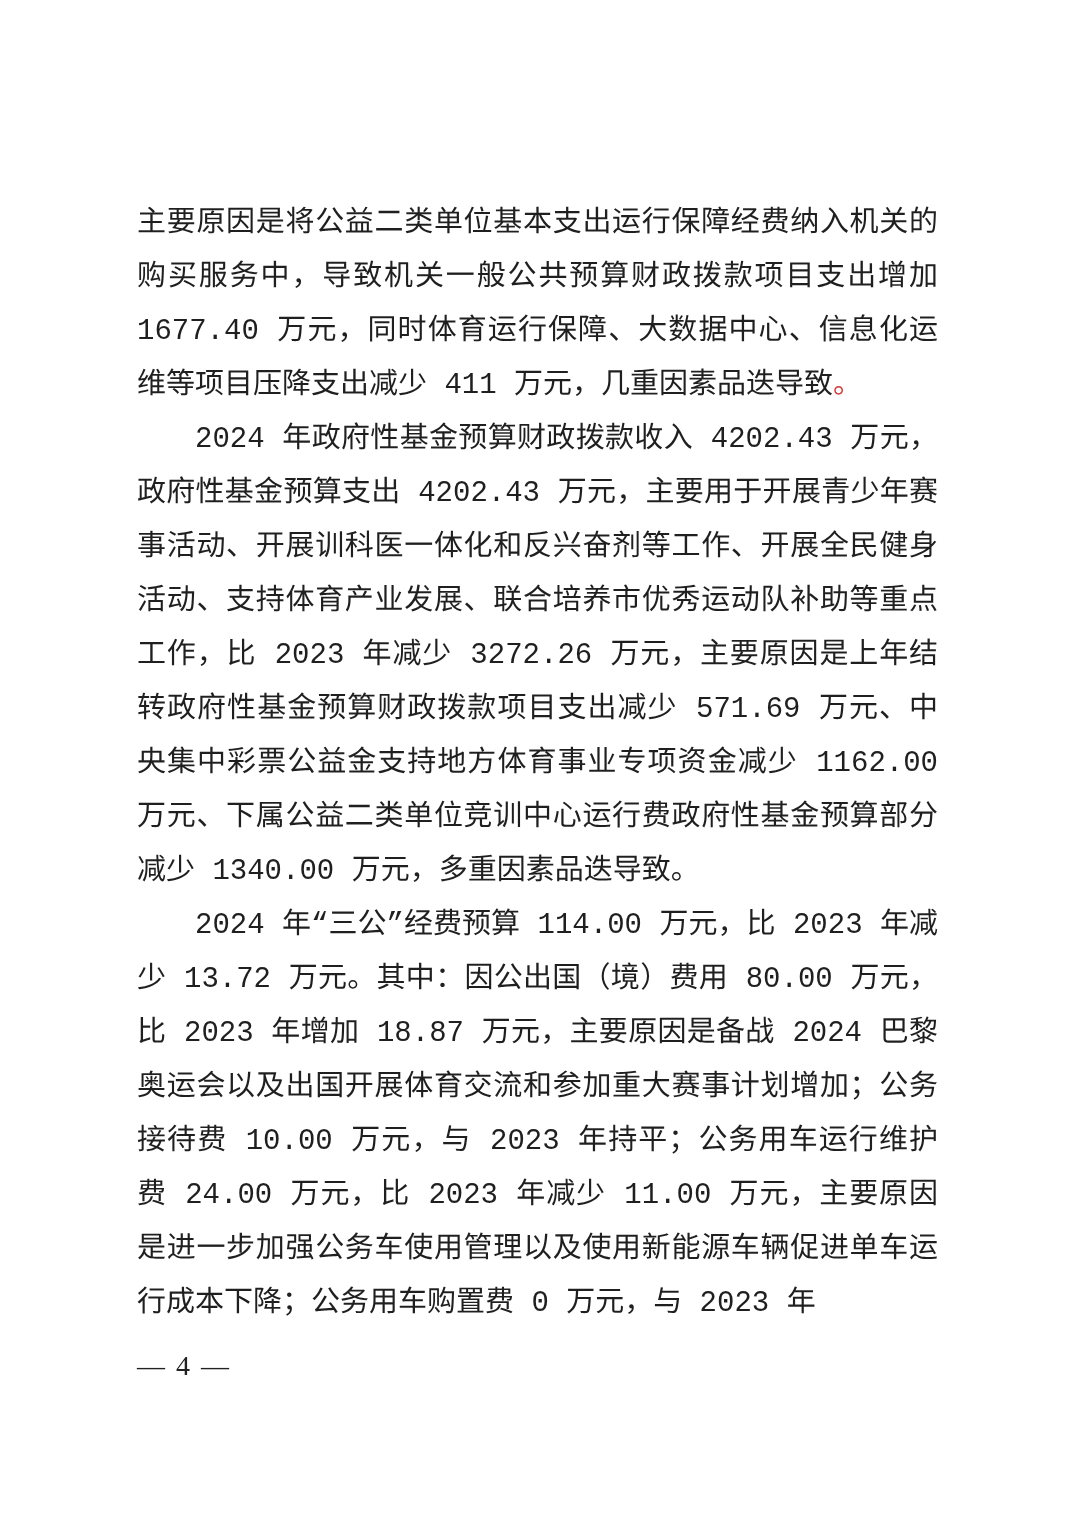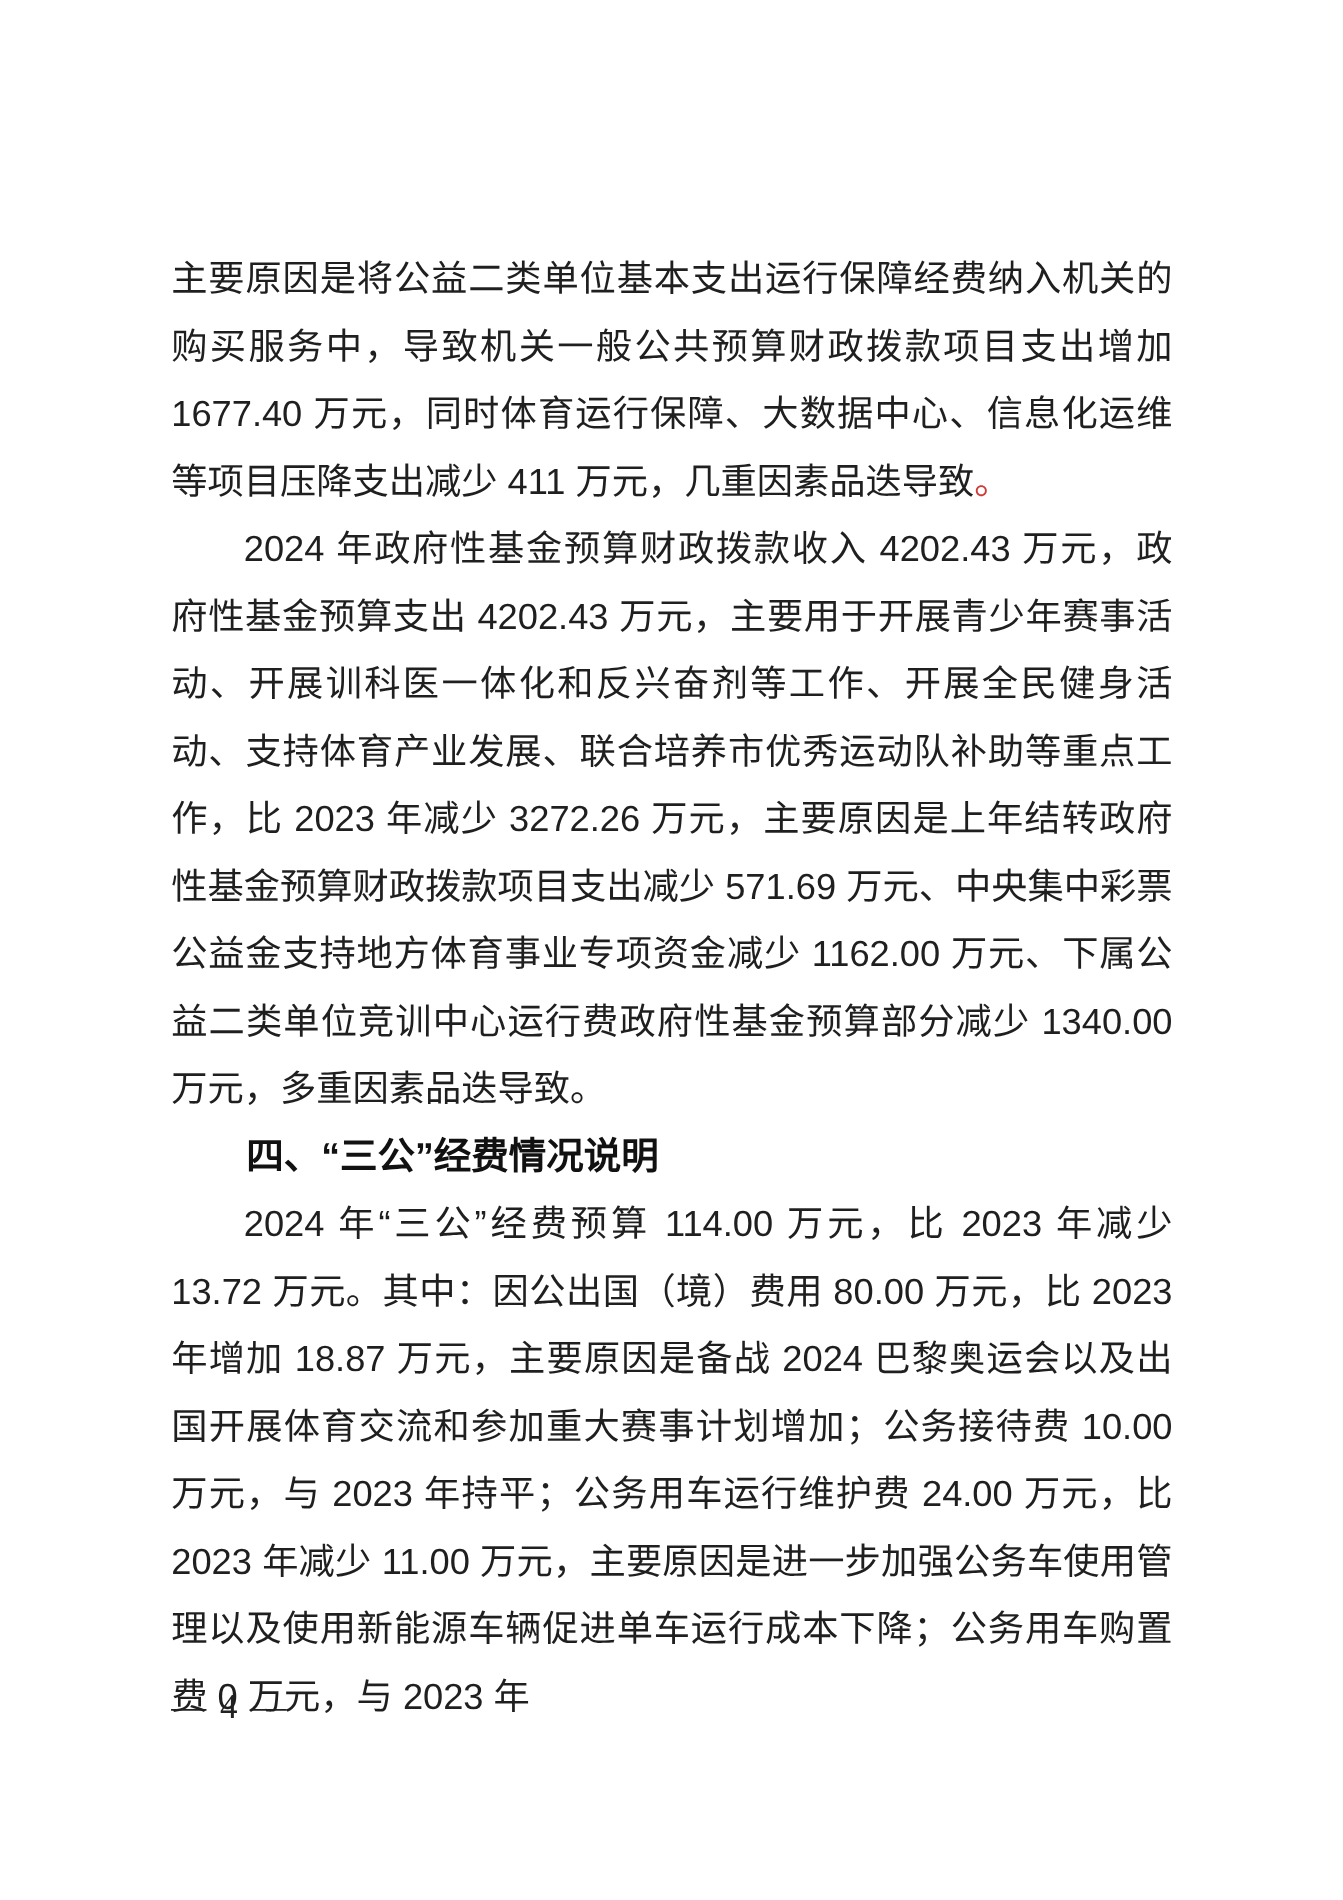--- a/index.html
+++ b/index.html
@@ -20,21 +20,21 @@
     left: 137px;
     top: 197px;
     width: 801px;
   }
   .body-para {
     margin: 0;
     font-size: 29px;
     line-height: 54px;
     color: #1f1f1f;
     text-align: justify;
-    font-family: Liberation Sans, sans-serif;
+    font-family: Liberation Mono, monospace;
   }
   .indent {
     text-indent: 2em;
   }
   .section-heading {
     margin: 0;
     font-size: 30px;
     line-height: 54px;
     font-weight: bold;
     color: #111111;
@@ -58,20 +58,19 @@
 </head>
 <body>
 
 <div class="page">
   <div class="content">
 
     <p class="body-para"><span>主要原因是将公益二类单位基本支出运行保障经费纳入机关的购买服务中，导致机关一般公共预算财政拨款项目支出增加 1677.40 万元，同时体育运行保障、大数据中心、信息化运维等项目压降支出减少 411 万元，几重因素品迭导致</span><span class="red-mark">。</span></p>
 
     <p class="body-para indent"><span>2024 年政府性基金预算财政拨款收入 4202.43 万元，政府性基金预算支出 4202.43 万元，主要用于开展青少年赛事活动、开展训科医一体化和反兴奋剂等工作、开展全民健身活动、支持体育产业发展、联合培养市优秀运动队补助等重点工作，比 2023 年减少 3272.26 万元，主要原因是上年结转政府性基金预算财政拨款项目支出减少 571.69 万元、中央集中彩票公益金支持地方体育事业专项资金减少 1162.00 万元、下属公益二类单位竞训中心运行费政府性基金预算部分减少 1340.00 万元，多重因素品迭导致。</span></p>
 
-    <h2 class="section-heading"><span>四、“三公”经费情况说明</span></h2>
 
     <p class="body-para indent"><span>2024 年“三公”经费预算 114.00 万元，比 2023 年减少 13.72 万元。其中：因公出国（境）费用 80.00 万元，比 2023 年增加 18.87 万元，主要原因是备战 2024 巴黎奥运会以及出国开展体育交流和参加重大赛事计划增加；公务接待费 10.00 万元，与 2023 年持平；公务用车运行维护费 24.00 万元，比 2023 年减少 11.00 万元，主要原因是进一步加强公务车使用管理以及使用新能源车辆促进单车运行成本下降；公务用车购置费 0 万元，与 2023 年</span></p>
 
   </div>
 
   <div class="page-footer">— 4 —</div>
 </div>
 
 </body></html>

